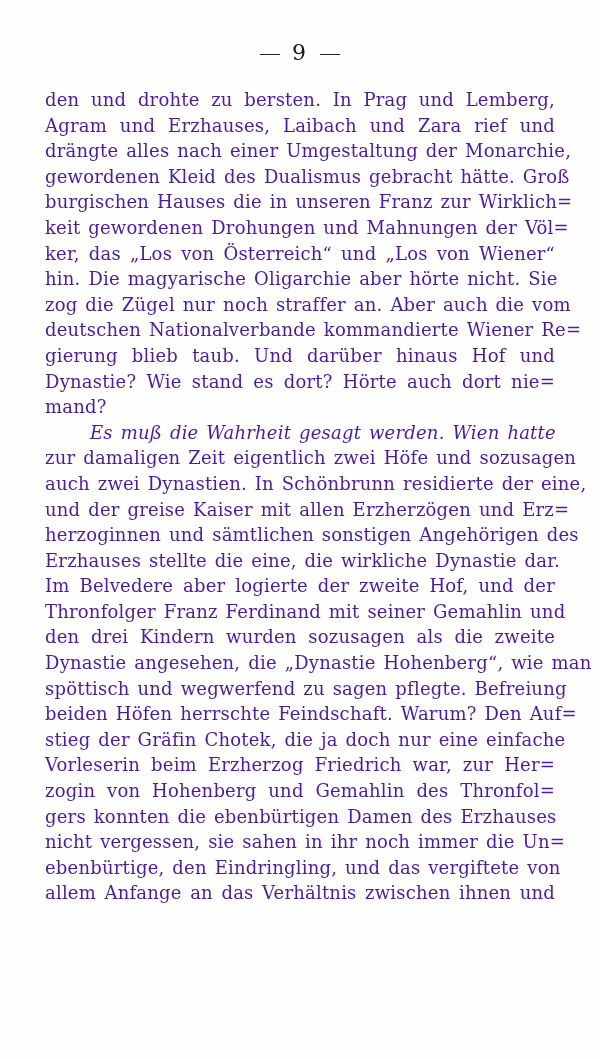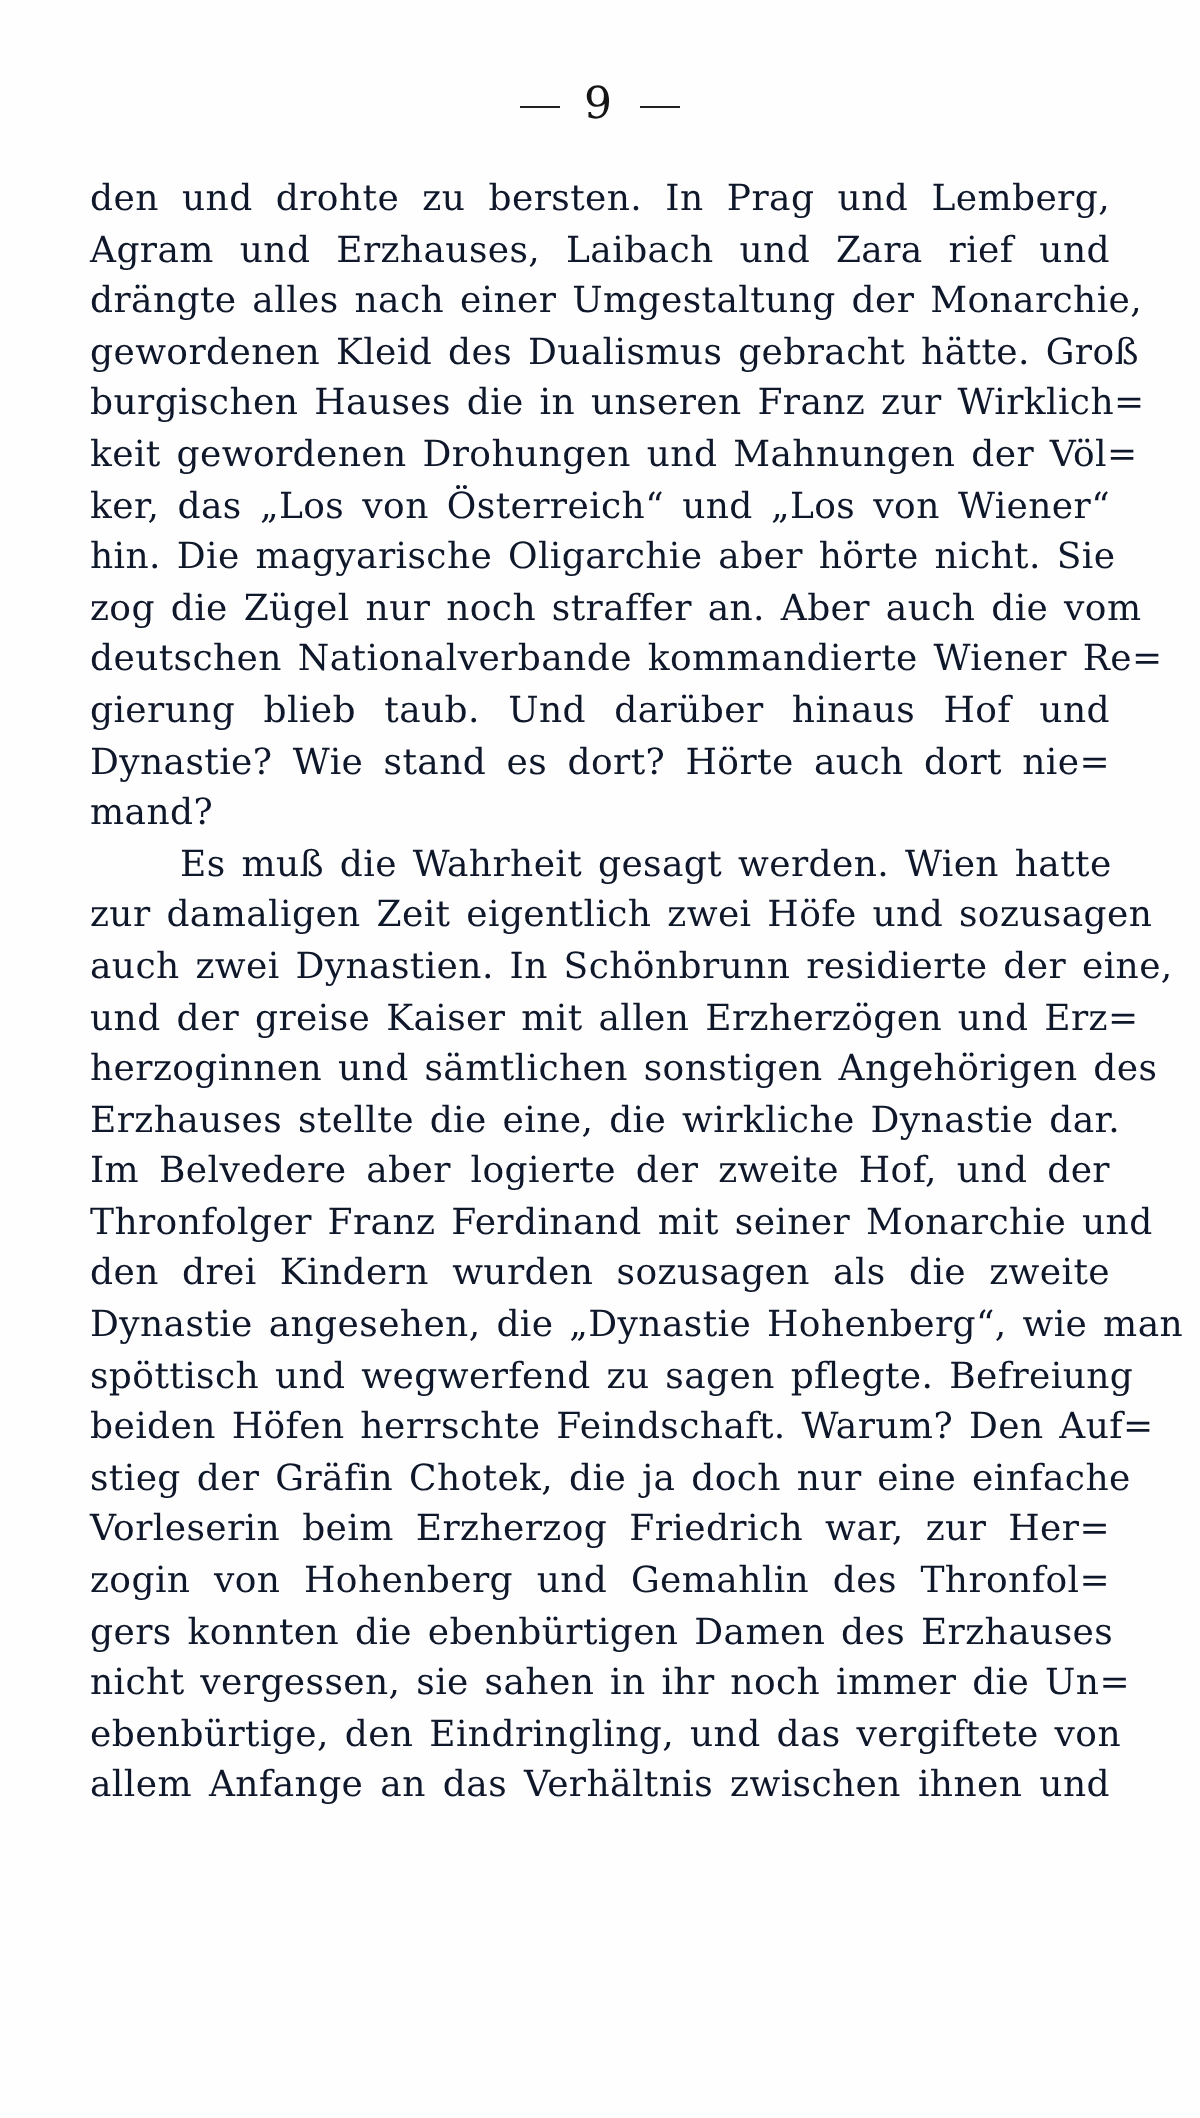--- a/index.html
+++ b/index.html
@@ -40,37 +40,38 @@
       vertical-align: middle;
       margin: 0 12px;
     }
     .text-block {
       position: absolute;
       left: 45px;
       top: 87px;
       width: 510px;
       font-family: "DejaVu Serif", serif;
       font-size: 18px;
-      color: #0f172a;
+      color: #4c1d95;
     }
     .line {
       display: block;
       height: 25.6px;
       line-height: 25.6px;
       white-space: nowrap;
       text-align: justify;
       text-align-last: justify;
       letter-spacing: 0.2px;
       word-spacing: 2px;
     }
     .line.last {
       text-align-last: left;
     }
     .line.indent {
       padding-left: 45px;
+      font-style: italic;
     }
   </style>
 </head>
 <body>
 
 <div class="page">
   <div class="page-number">
     <span class="dash"></span><span>9</span><span class="dash"></span>
   </div>
 
@@ -88,21 +89,21 @@
     <span class="line">gierung blieb taub. Und darüber hinaus Hof und</span>
     <span class="line">Dynastie? Wie stand es dort? Hörte auch dort nie=</span>
     <span class="line last">mand?</span>
     <span class="line indent">Es muß die Wahrheit gesagt werden. Wien hatte</span>
     <span class="line">zur damaligen Zeit eigentlich zwei Höfe und sozusagen</span>
     <span class="line">auch zwei Dynastien. In Schönbrunn residierte der eine,</span>
     <span class="line">und der greise Kaiser mit allen Erzherzögen und Erz=</span>
     <span class="line">herzoginnen und sämtlichen sonstigen Angehörigen des</span>
     <span class="line">Erzhauses stellte die eine, die wirkliche Dynastie dar.</span>
     <span class="line">Im Belvedere aber logierte der zweite Hof, und der</span>
-    <span class="line">Thronfolger Franz Ferdinand mit seiner Monarchie und</span>
+    <span class="line">Thronfolger Franz Ferdinand mit seiner Gemahlin und</span>
     <span class="line">den drei Kindern wurden sozusagen als die zweite</span>
     <span class="line">Dynastie angesehen, die „Dynastie Hohenberg“, wie man</span>
     <span class="line">spöttisch und wegwerfend zu sagen pflegte. Befreiung</span>
     <span class="line">beiden Höfen herrschte Feindschaft. Warum? Den Auf=</span>
     <span class="line">stieg der Gräfin Chotek, die ja doch nur eine einfache</span>
     <span class="line">Vorleserin beim Erzherzog Friedrich war, zur Her=</span>
     <span class="line">zogin von Hohenberg und Gemahlin des Thronfol=</span>
     <span class="line">gers konnten die ebenbürtigen Damen des Erzhauses</span>
     <span class="line">nicht vergessen, sie sahen in ihr noch immer die Un=</span>
     <span class="line">ebenbürtige, den Eindringling, und das vergiftete von</span>

